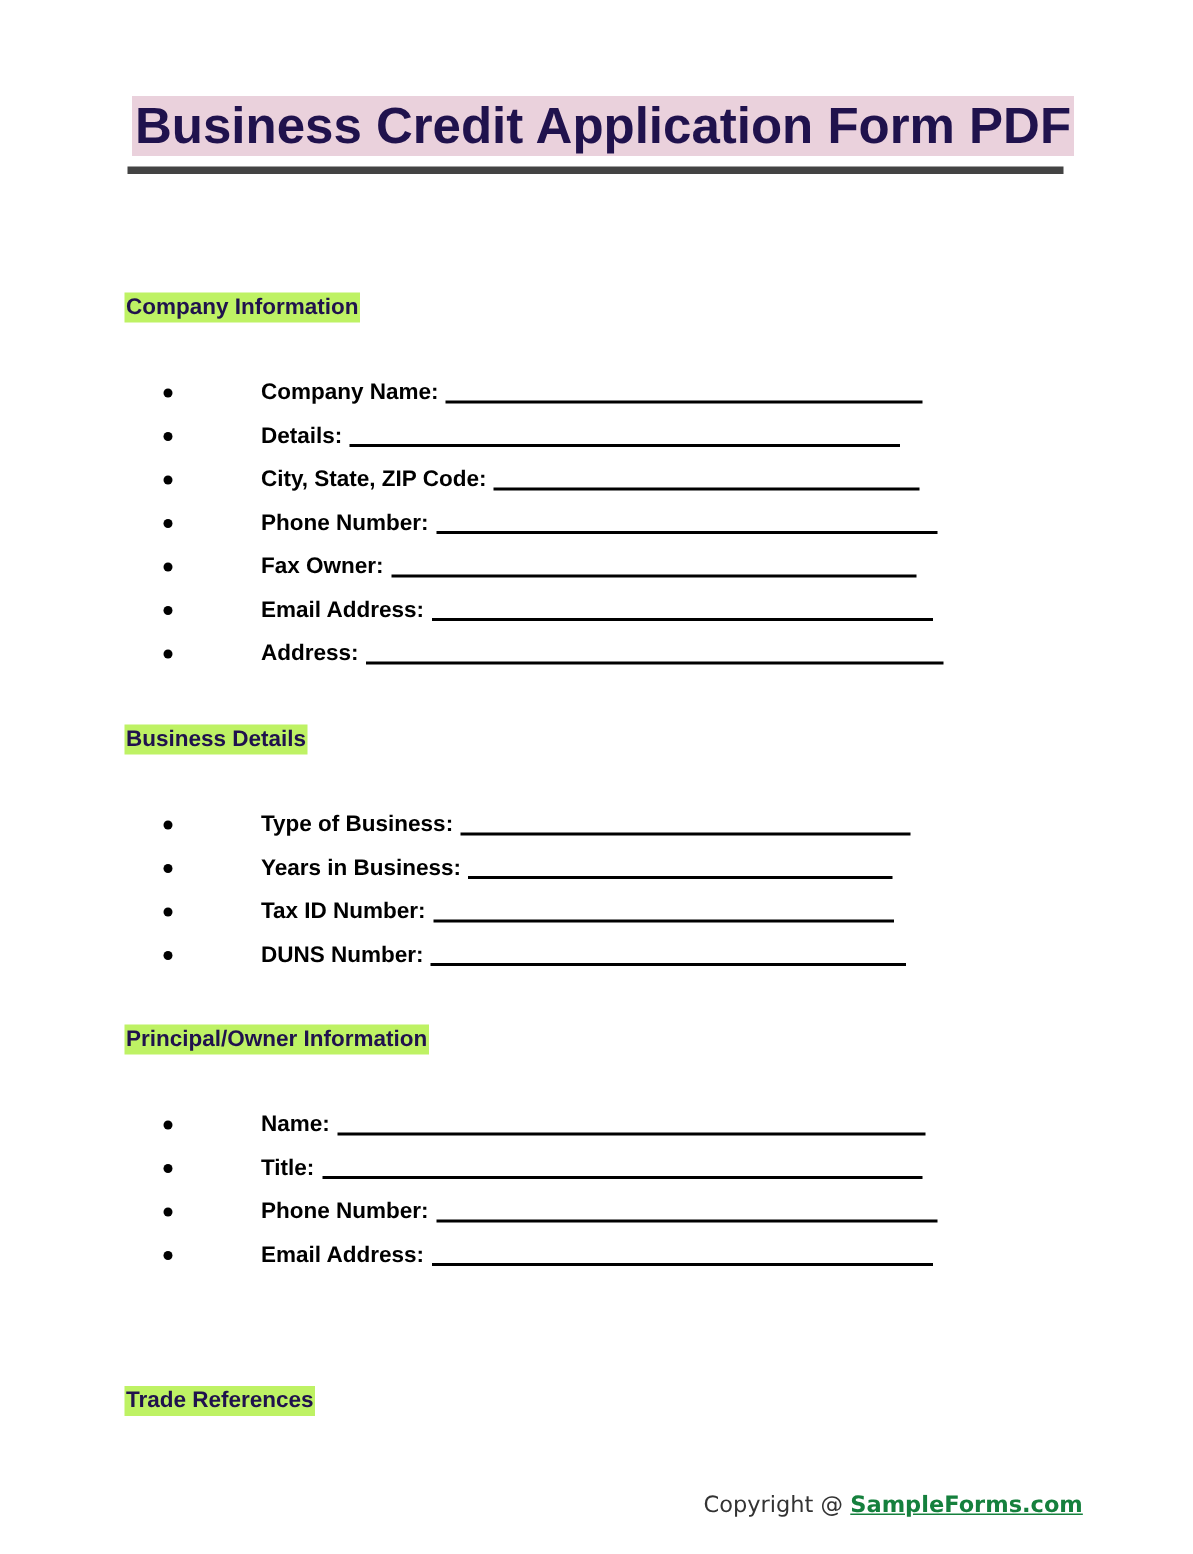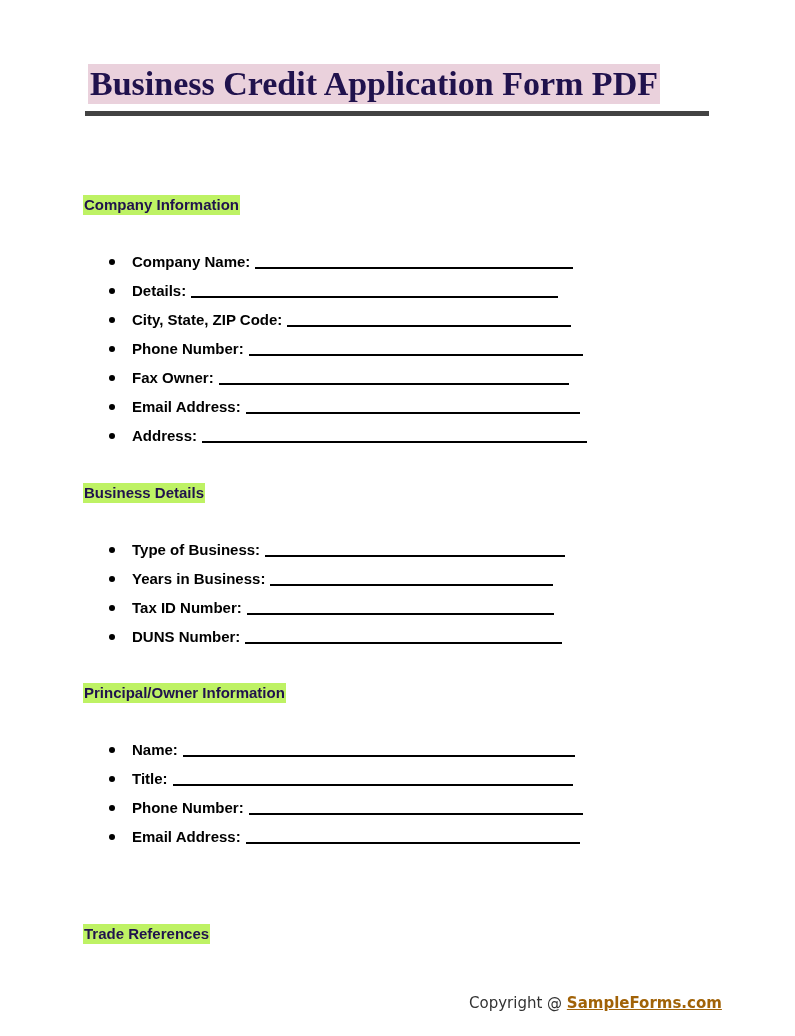--- a/index.html
+++ b/index.html
@@ -3,48 +3,48 @@
 <meta charset="utf-8">
 <style>
   html, body { margin: 0; padding: 0; }
   body {
     width: 795px; height: 1036px; background: #ffffff; position: relative;
     font-family: "Liberation Sans", sans-serif; overflow: hidden;
   }
   .title-wrap { position: absolute; left: 88px; top: 64px; }
   .title {
     display: inline-block; background: #ead1dc; color: #20124d;
-    font-family: Liberation Serif, serif; font-weight: bold;
+    font-family: Liberation Sans, sans-serif; font-weight: bold;
     font-size: 34px; line-height: 40px; padding: 0 2px; letter-spacing: 0px;
   }
   .title-rule {
     position: absolute; left: 85px; top: 111px; width: 624px; height: 5px; background: #434343;
   }
   .section-heading {
     position: absolute; left: 83px; background: #bef264; color: #20124d;
     font-weight: bold; font-size: 15px; line-height: 20px; padding: 0 1px;
   }
   .field-list { position: absolute; left: 108px; margin: 0; padding: 0; list-style: none; }
   .field {
     position: relative; height: 29px; display: flex; align-items: center;
     font-weight: bold; font-size: 15px; color: #000000;
   }
   .bullet {
     width: 6px; height: 6px; border-radius: 50%; background: #000; margin-right: 17px; margin-left: 1px;
   }
-  .label { white-space: nowrap; }
+  .label { white-space: nowrap; margin-left: 42px; }
   .line {
     display: inline-block; border-bottom: 2px solid #000; height: 12px; margin-left: 5px;
   }
   .footer {
     position: absolute; left: 469px; top: 994px; font-size: 15px; color: #333333;
     font-family: "DejaVu Sans", sans-serif;
   }
   .footer a {
-    color: #a16207; font-weight: bold; text-decoration: underline;
+    color: #15803d; font-weight: bold; text-decoration: underline;
   }
 </style>
 </head>
 <body>
 
 <div class="title-wrap">
   <span class="title">Business Credit Application Form PDF</span>
 </div>
 <div class="title-rule"></div>
 

